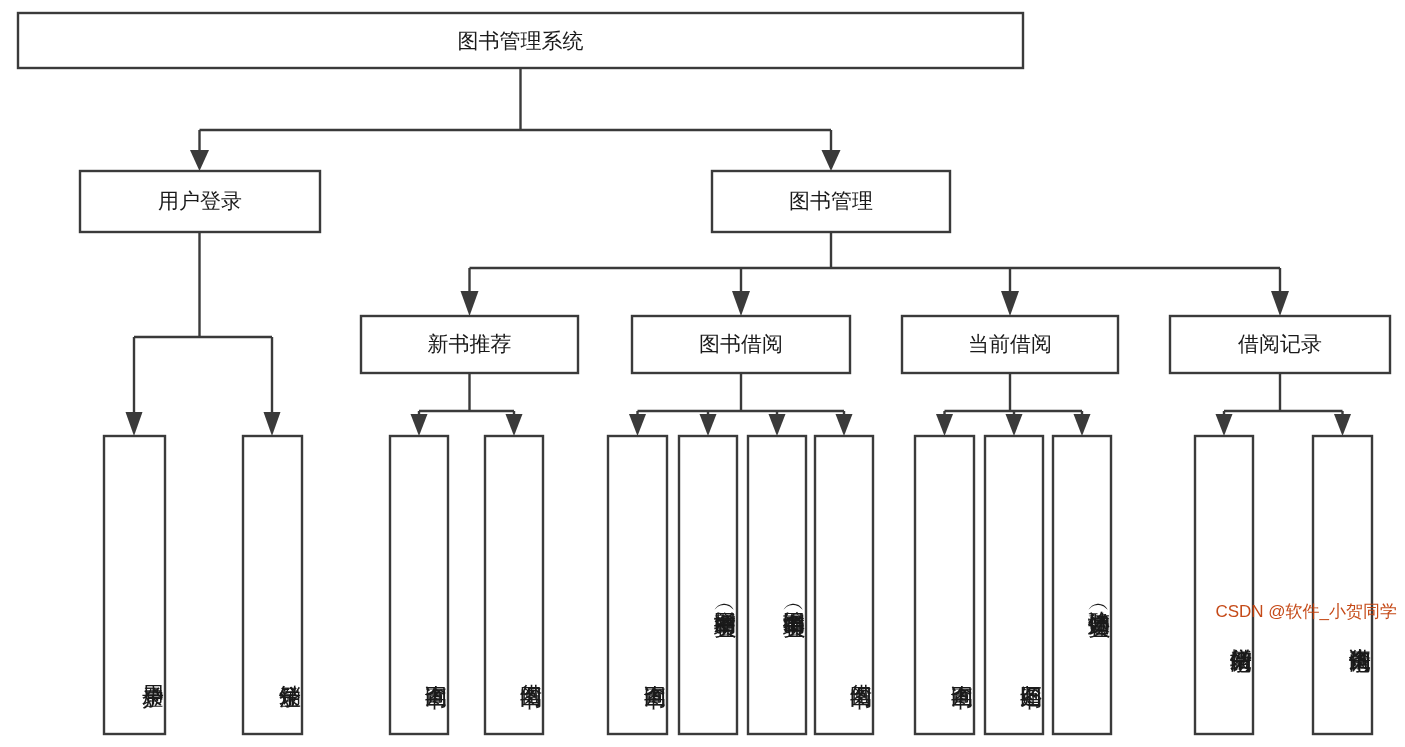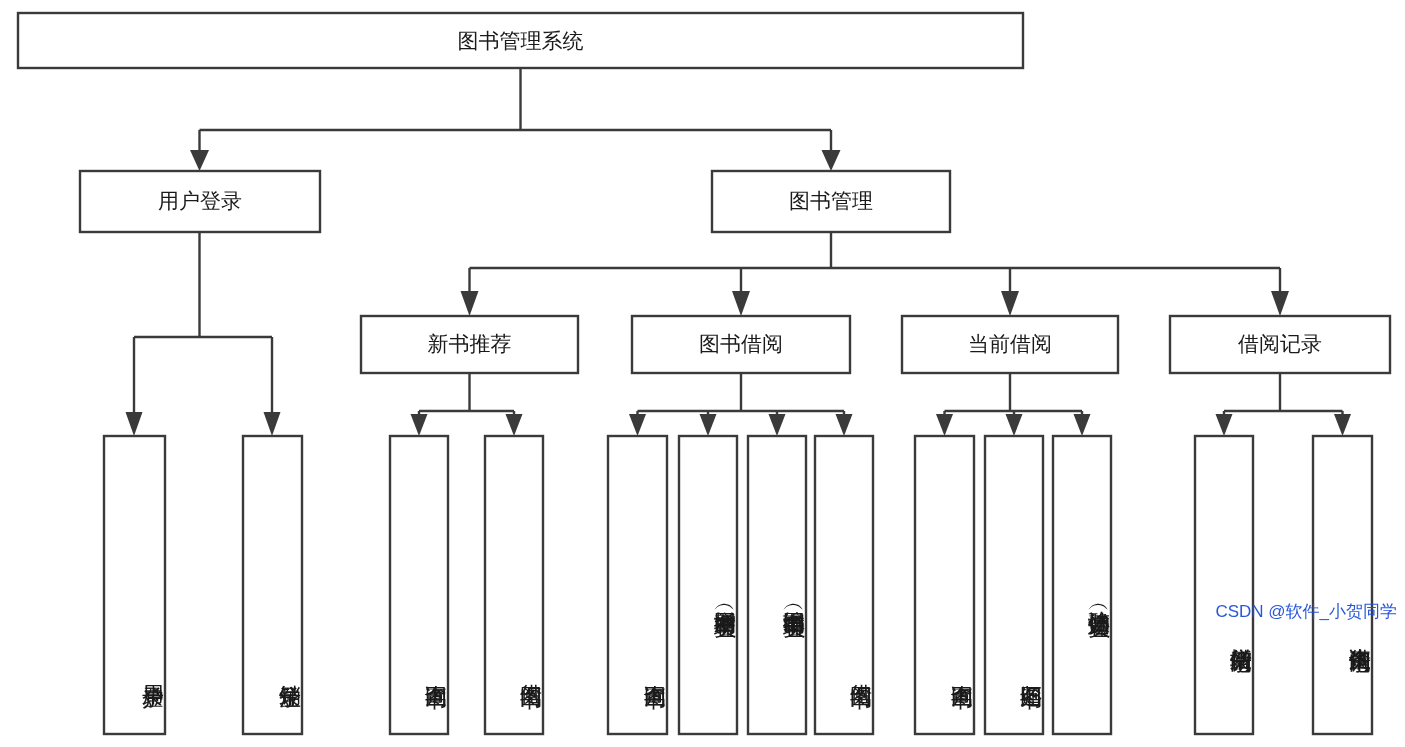--- a/index.html
+++ b/index.html
@@ -63,21 +63,21 @@
     justify-content: center;
     white-space: nowrap;
     pointer-events: none;
   }
   .watermark {
     position: absolute;
     right: 8px;
     bottom: 4px;
     font-family: "Liberation Sans", "DejaVu Sans", sans-serif;
     font-size: 17px;
-    color: #1d4ed8;
+    color: #c2410c;
     white-space: nowrap;
     opacity: 0.95;
   }
 </style>
 </head>
 <body>
 
 <div id="diagram-root">
 
   <svg id="diagram-svg" viewBox="0 0 1405 747">

